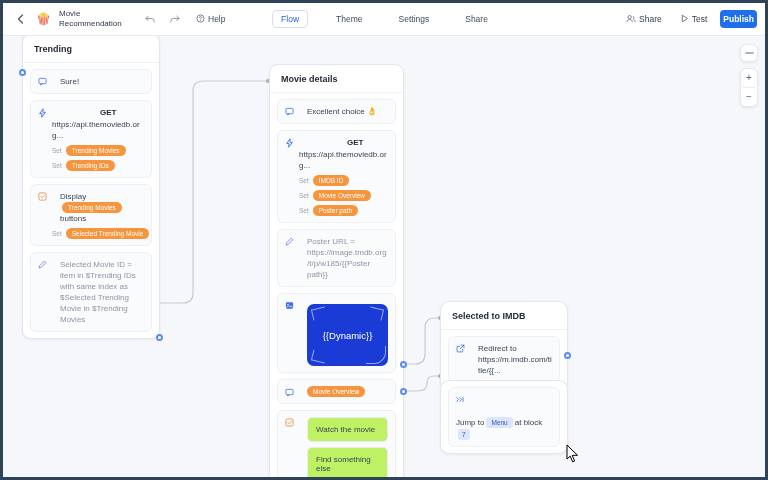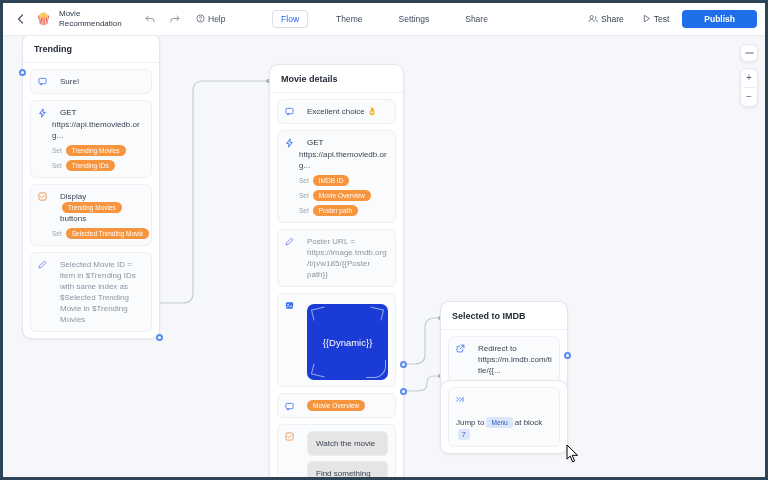--- a/index.html
+++ b/index.html
@@ -65,21 +65,21 @@
     position: absolute; right: 8px; display: flex; align-items: center; gap: 7px;
   }
   .tbr-btn {
     display: flex; align-items: center; gap: 3px;
     font-size: 8.5px; color: #36404f; padding: 3px 6px; border-radius: 4px;
     cursor: pointer;
   }
   .tbr-ico { font-size: 8px; color: #606b7d; }
   .publish-btn {
     background: #1f6feb; color: #ffffff; font-size: 8.5px; font-weight: 600;
-    padding: 4px 22px; border-radius: 4px; cursor: pointer;
+    padding: 4px 3px; border-radius: 4px; cursor: pointer;
   }
 
   
   .canvas {
     position: absolute; top: 33px; left: 0; right: 0; bottom: 0;
     background: #f6f7fa;
     overflow: hidden;
   }
   .svg-layer { position: absolute; inset: 0; width: 100%; height: 100%; pointer-events: none; }
 
@@ -108,21 +108,21 @@
   .ico {
     flex: 0 0 auto; width: 9px; height: 9px; margin-top: 1px;
     display: flex; align-items: center; justify-content: center;
     font-size: 8px; line-height: 1;
   }
   .ico.blue { color: #3b6ef0; }
   .ico.orange { color: #e8873a; }
   .ico.violet { color: #7b6ef0; }
   .txt { font-size: 8px; line-height: 11px; color: #3a4454; word-break: break-word; }
   .txt.muted { color: #8d95a4; }
-  .txt.b { font-weight: 400; color: #232b38; }
+  .txt.b { font-weight: 700; color: #232b38; margin-left: 40px; }
 
   .setrow { display: flex; align-items: center; gap: 4px; margin-top: 4px; padding-left: 14px; }
   .setlabel { font-size: 6.5px; color: #9aa2b1; }
   .tag {
     display: inline-block;
     background: #f7943e; color: #ffffff;
     font-size: 6.5px; line-height: 9px;
     padding: 1px 6px; border-radius: 7px;
     white-space: nowrap;
   }
@@ -131,33 +131,33 @@
     background: #dce6fb; color: #2a56c6; border-radius: 3px; padding: 1px 5px;
   }
   .tag.bluenum {
     background: #dce6fb; color: #2a56c6; border-radius: 3px; padding: 1px 4px;
   }
 
   .dynimg {
     margin: 4px 0 0 0;
     background: #1a3bd6;
     border-radius: 7px;
-    height: 76px;
+    height: 62px;
     display: flex; align-items: center; justify-content: center;
     position: relative; overflow: hidden;
   }
   .dynimg span { color: #ffffff; font-size: 9.5px; font-weight: 500; }
   .corner { position: absolute; border: 1.2px solid rgba(255,255,255,.55); }
   .c1 { top: 4px; left: 5px; width: 14px; height: 11px; border-right: none; border-bottom: none; transform: rotate(-14deg); }
   .c2 { top: 4px; right: 5px; width: 14px; height: 11px; border-left: none; border-bottom: none; transform: rotate(14deg); }
   .c3 { bottom: 4px; left: 5px; width: 14px; height: 11px; border-right: none; border-top: none; transform: rotate(14deg); }
   .c4 { bottom: 2px; right: 2px; width: 20px; height: 18px; border-left: none; border-top: none; border-radius: 0 0 12px 0; }
 
   .choice {
-    background: #e5e5e5; border: 1px solid #e9ecf1; border-radius: 5px;
+    background: #bef264; border: 1px solid #e9ecf1; border-radius: 5px;
     font-size: 8px; color: #3a4454; padding: 7px 8px; margin-top: 5px;
   }
   .choice:first-child { margin-top: 0; }
 
   .port {
     position: absolute; width: 7px; height: 7px; border-radius: 50%;
     background: #ffffff; border: 2px solid #5b8cf0; z-index: 20;
   }
 
   

